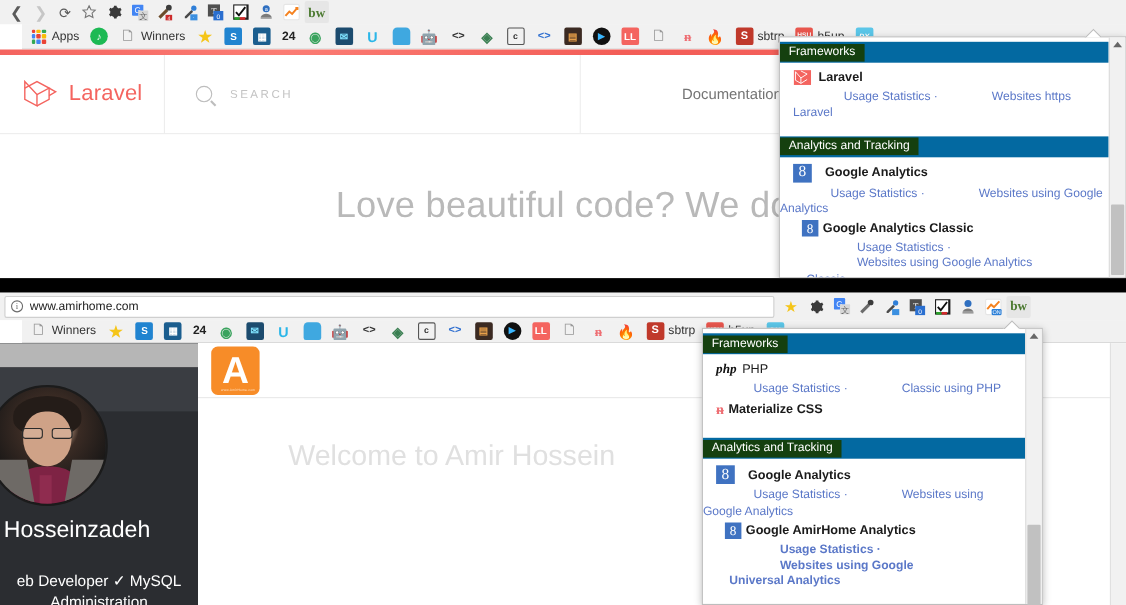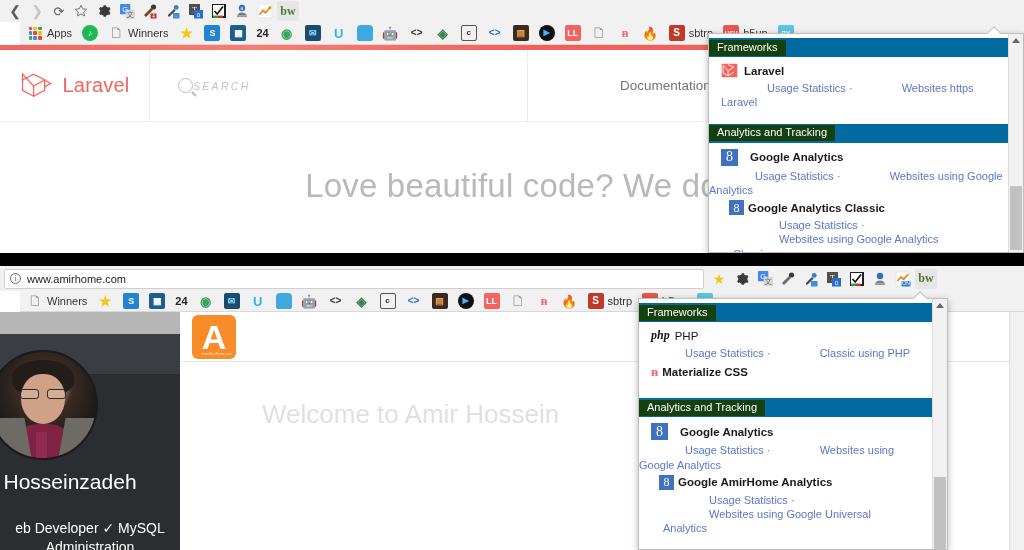--- a/index.html
+++ b/index.html
@@ -53,21 +53,21 @@
   .apps-grid i:nth-child(7){background:#34a853}.apps-grid i:nth-child(8){background:#4285f4}
   .apps-grid i:nth-child(9){background:#ea4335}
 
   
   .lv-page { position: relative; background: #fff; height: 208px; }
   .lv-topstripe { height: 5px; background: linear-gradient(90deg,#f4645f 0%,#fb7c74 25%,#f35d57 55%,#f4645f 100%); }
   .lv-nav { height: 72px; display: flex; align-items: stretch; border-bottom: 1px solid #ededed; }
   .lv-brand { width: 150px; display: flex; align-items: center; justify-content: center; gap: 9px; border-right: 1px solid #ededed; }
   .lv-logo { width: 34px; height: 30px; }
   .lv-brandtext { font-size: 20px; color: #f4645f; font-weight: 300; letter-spacing: .2px; }
-  .lv-search { flex: 1; display: flex; align-items: center; padding-left: 28px; border-right: 1px solid #ededed; max-width: 378px; font-style: italic; }
+  .lv-search { flex: 1; display: flex; align-items: center; gap: 16px; padding-left: 28px; border-right: 1px solid #ededed; max-width: 378px; }
   .lv-search-ic { width: 15px; height: 15px; border: 1.6px solid #bdbdbd; border-radius: 50%; position: relative; }
   .lv-search-ic::after { content:""; position:absolute; right:-5px; bottom:-3px; width:6px; height:1.6px; background:#bdbdbd; transform: rotate(45deg); }
   .lv-search-ph { font-size: 10.5px; color: #c3c3c3; letter-spacing: 2.3px; }
   .lv-links { flex: 1; display: flex; align-items: center; justify-content: flex-start; gap: 48px; padding-left: 92px; }
   .lv-link { font-size: 13.5px; color: #747474; font-weight: 300; white-space: nowrap; }
   .lv-hero { height: 128px; display: flex; align-items: center; justify-content: center; }
   .lv-hero-title { font-size: 33px; color: #b9b9b9; font-weight: 300; letter-spacing: .2px; white-space: nowrap; }
 
   
   #divider { position: absolute; left: 0; top: 253px; width: 1024px; height: 13px; background: #000; }
@@ -628,21 +628,21 @@
               <a>Usage Statistics</a>
               <span>·</span>
               <a>Websites using Google Analytics</a>
             </div>
           </div>
           <div class="bw-item bw-sub" style="margin-top:2px;">
             <div class="bw-tech" style="gap:4px;">
               <span class="ic-ga sm">8</span>
               <span class="bw-tech-name">Google AmirHome Analytics</span>
             </div>
-            <div class="bw-links" style="width:218px;">
+            <div class="bw-links" style="width:218px;font-weight:bold;">
               <a>Usage Statistics</a>
               <span>·</span>
               <a>Websites using Google Universal Analytics</a>
             </div>
           </div>
         </div>
       </div>
       <div class="bw-scroll">
         <span class="up"></span>
         <span class="thumb" style="top:178px;height:74px;"></span>

